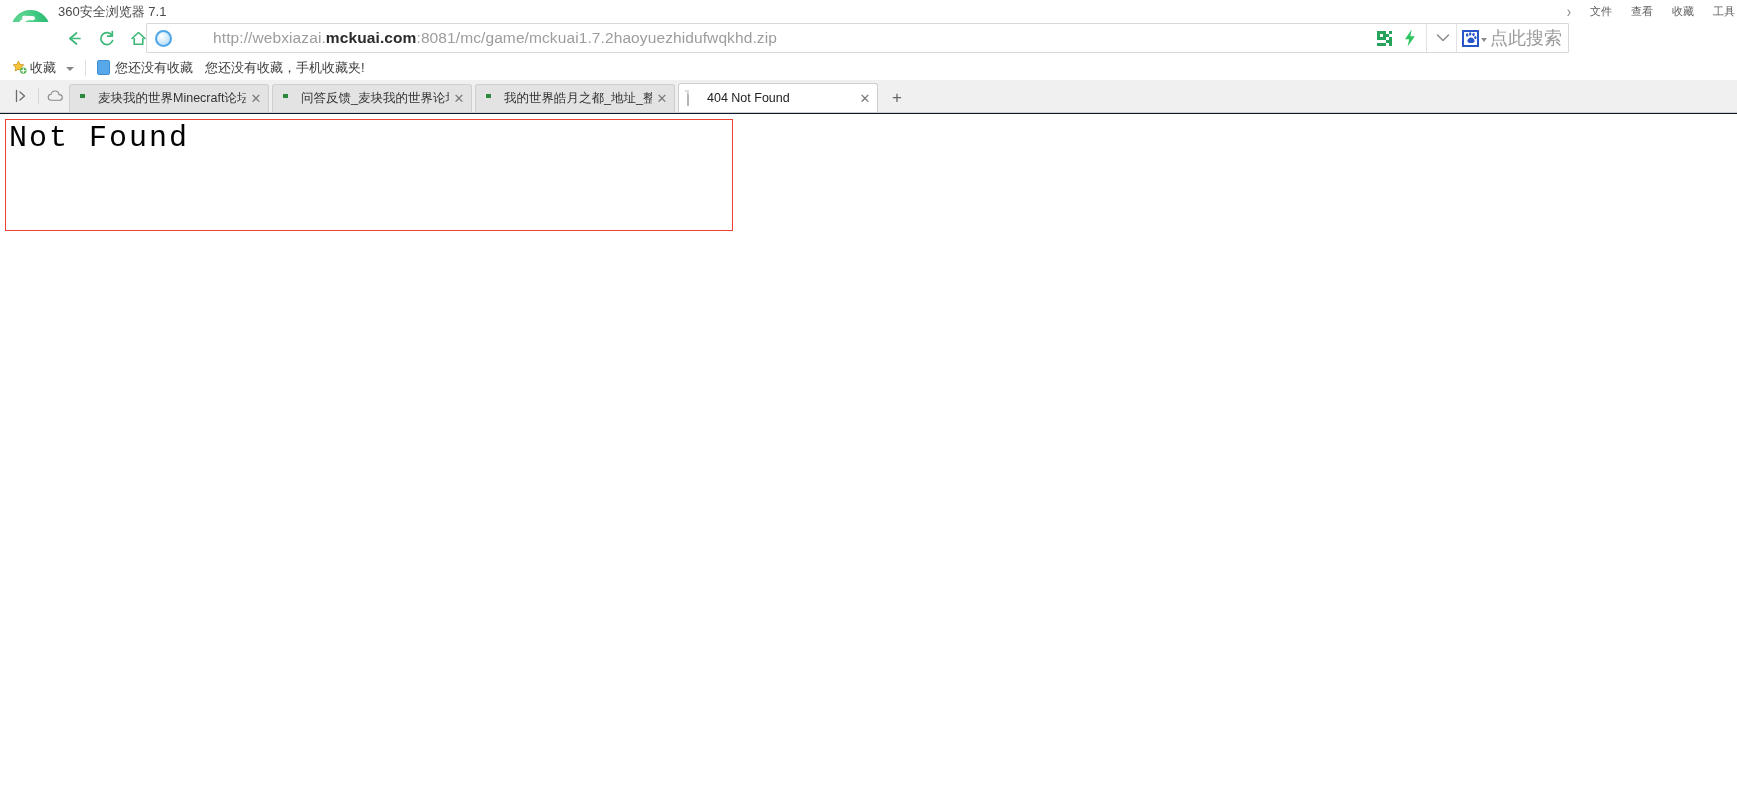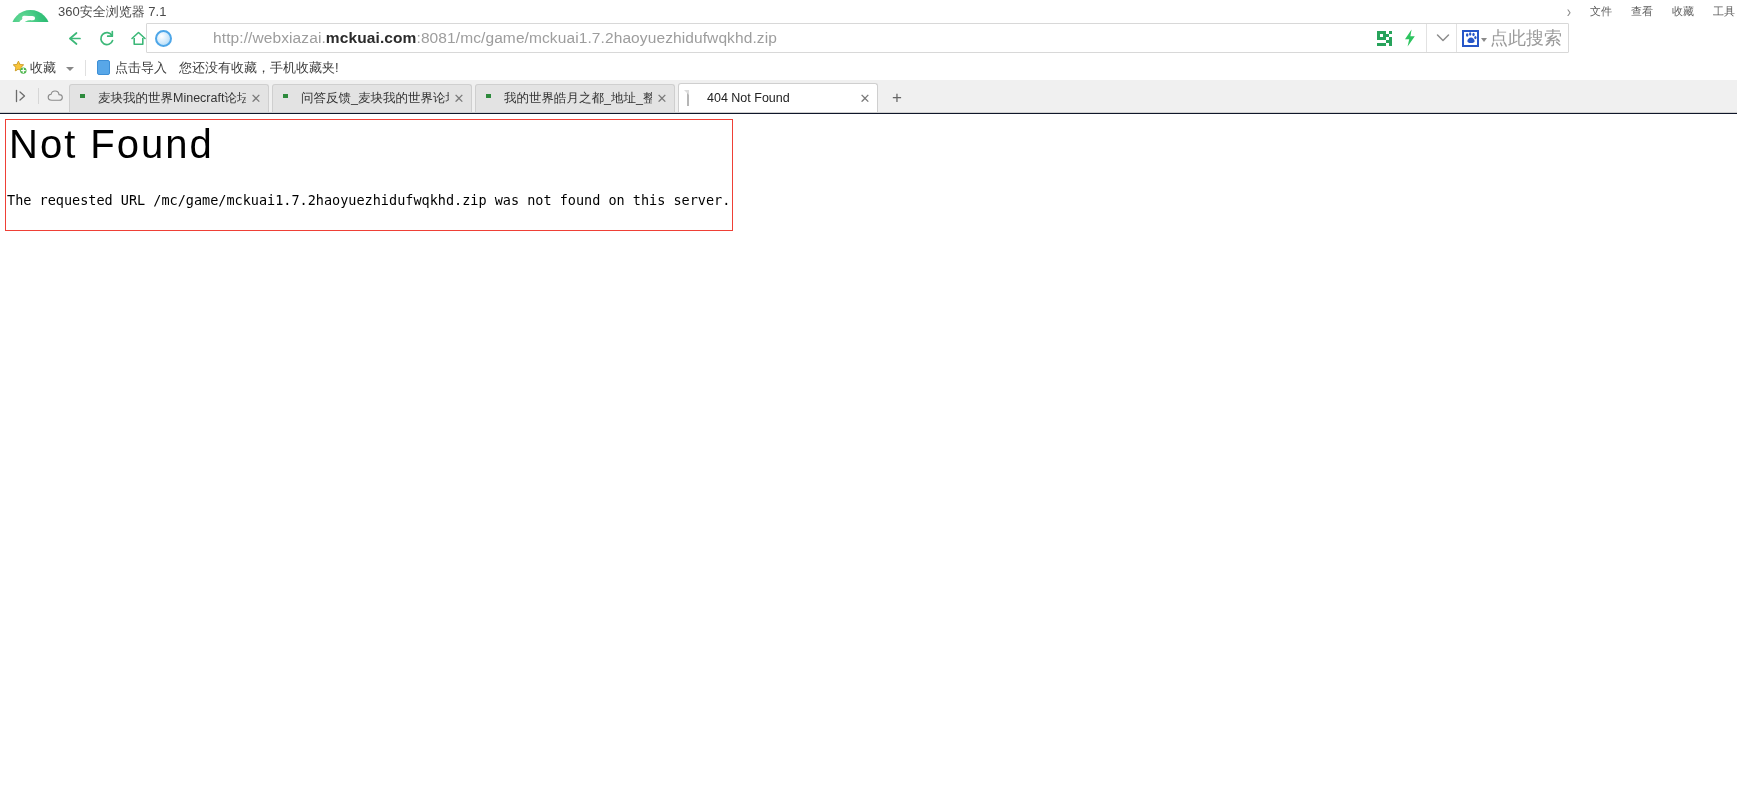--- a/index.html
+++ b/index.html
@@ -285,22 +285,22 @@
   .err-box {
     position: absolute;
     left: 5px; top: 5px;
     width: 728px; height: 112px;
     border: 1px solid #ef4036;
     background: #ffffff;
   }
   .err-h1 {
     margin: 0;
     padding: 2px 0 0 3px;
-    font-family: Liberation Sans, sans-serif;
-    font-size: 40px;
+    font-family: Liberation Mono, monospace;
+    font-size: 30px;
     font-weight: normal;
     letter-spacing: 2px;
     color: #000000;
     line-height: 1.1;
   }
   .err-p {
     margin: 0;
     padding: 26px 0 0 1px;
     font-family: "DejaVu Sans Mono", "Liberation Mono", monospace;
     font-size: 13.5px;
@@ -425,21 +425,21 @@
         </svg>
       </span>
       <span>收藏</span>
       <span class="bm-caret"></span>
     </div>
 
     <div class="bm-sep"></div>
 
     <div class="bm-item">
       <span class="phone-ico"></span>
-      <span>点击导入</span>
+      <span>您还没有收藏</span>
     </div>
 
     <div class="bm-item" style="margin-left:4px;">
       <span>您还没有收藏，手机收藏夹!</span>
     </div>
   </div>
 
   <div class="tabstrip">
     <div class="tabstrip-left">
       <div class="tl-icon">
@@ -479,17 +479,16 @@
       <span class="tab-title">404 Not Found</span>
       <span class="tab-close">✕</span>
     </div>
 
     <div class="newtab">+</div>
   </div>
 
   <div class="content">
     <div class="err-box">
       <h1 class="err-h1">Not Found</h1>
-      <p class="err-p">The requested URL /mc/game/mckuai1.7.2haoyuezhidufwqkhd.zip was not found on this server.</p>
     </div>
   </div>
 
 </div>
 
 </body></html>

